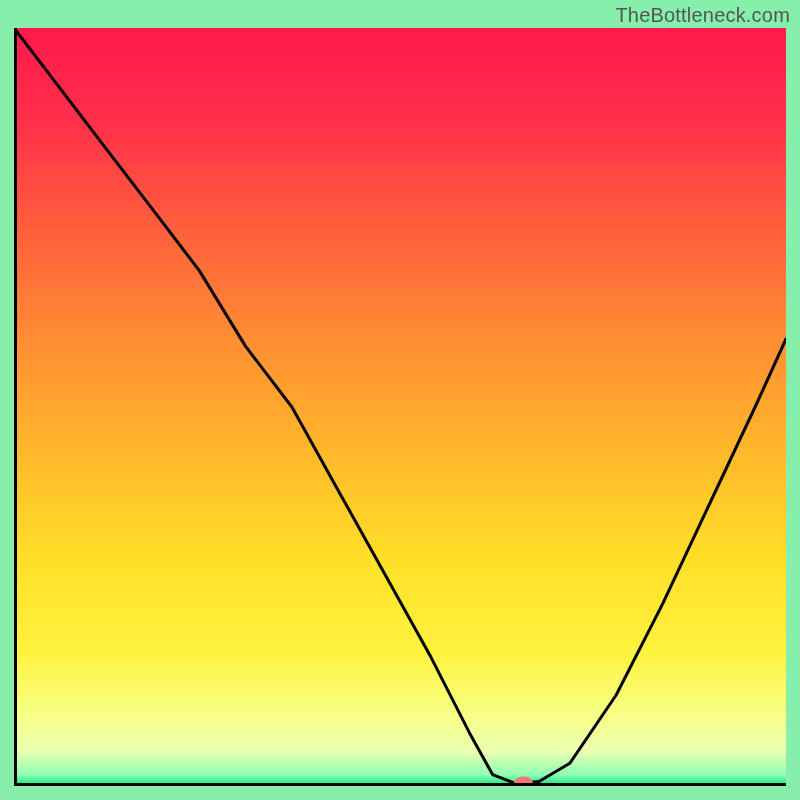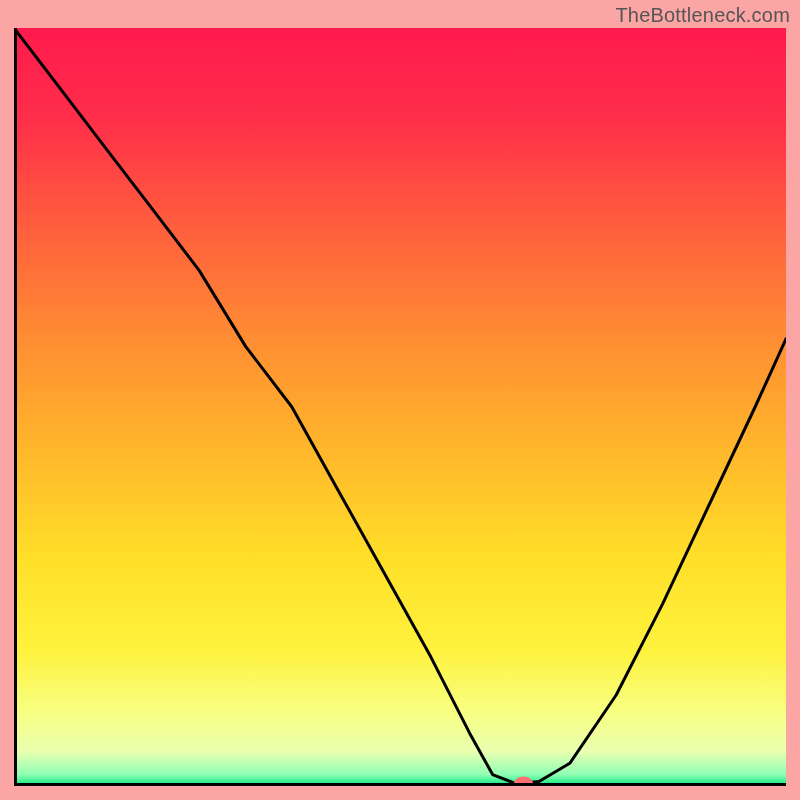--- a/index.html
+++ b/index.html
@@ -8,21 +8,21 @@
     width: 800px;
     height: 800px;
     background: #000;
     overflow: hidden;
     font-family: Arial, Helvetica, sans-serif;
   }
   .frame {
     position: relative;
     width: 800px;
     height: 800px;
-    background: #fca5a5;
+    background: #86efac;
   }
   .watermark {
     position: absolute;
     top: 4px;
     right: 10px;
     color: #555;
     font-size: 20px;
     font-weight: 500;
     user-select: none;
     letter-spacing: 0.2px;

